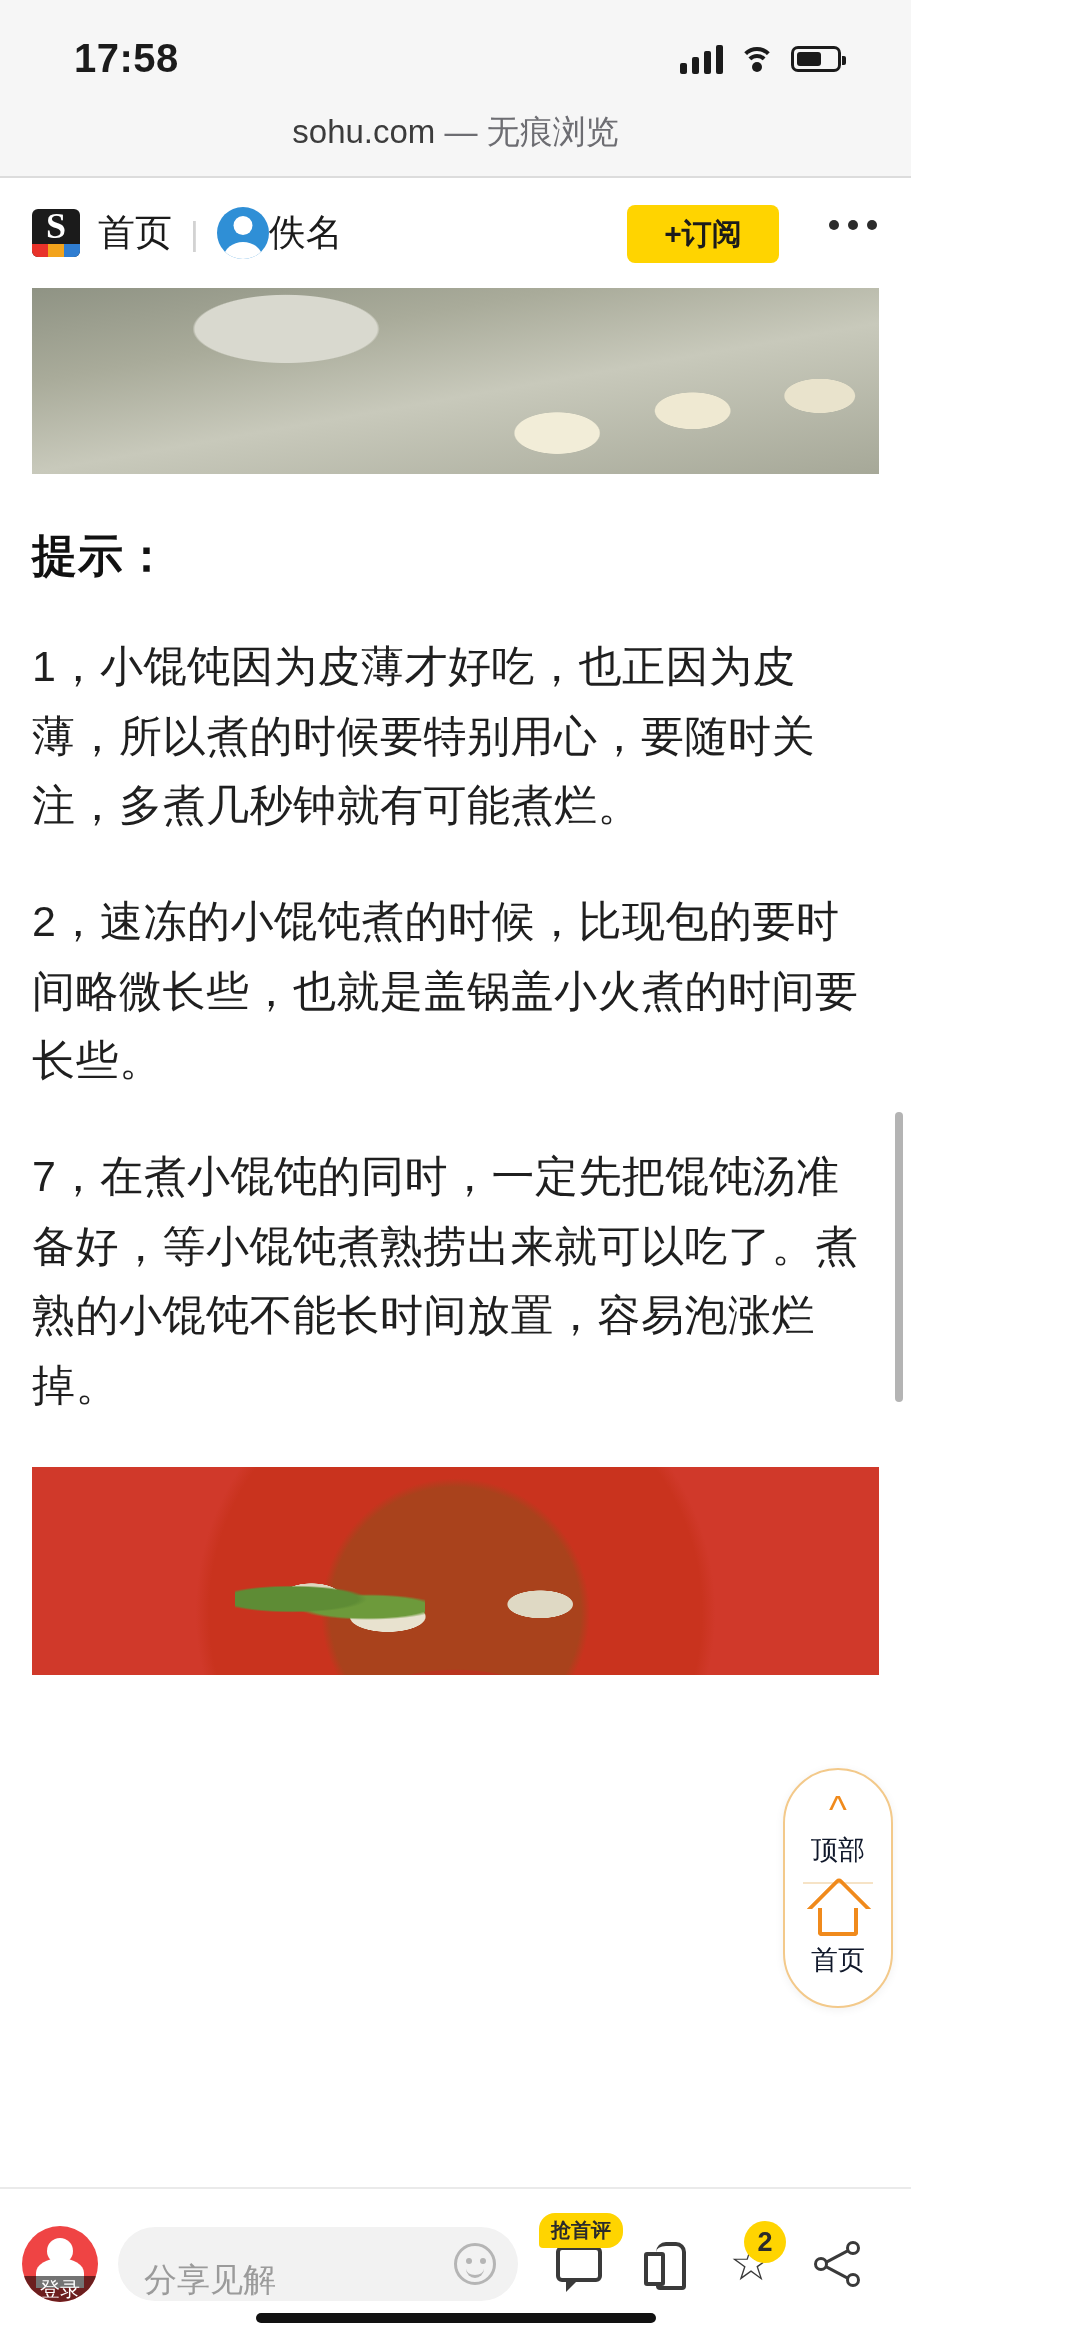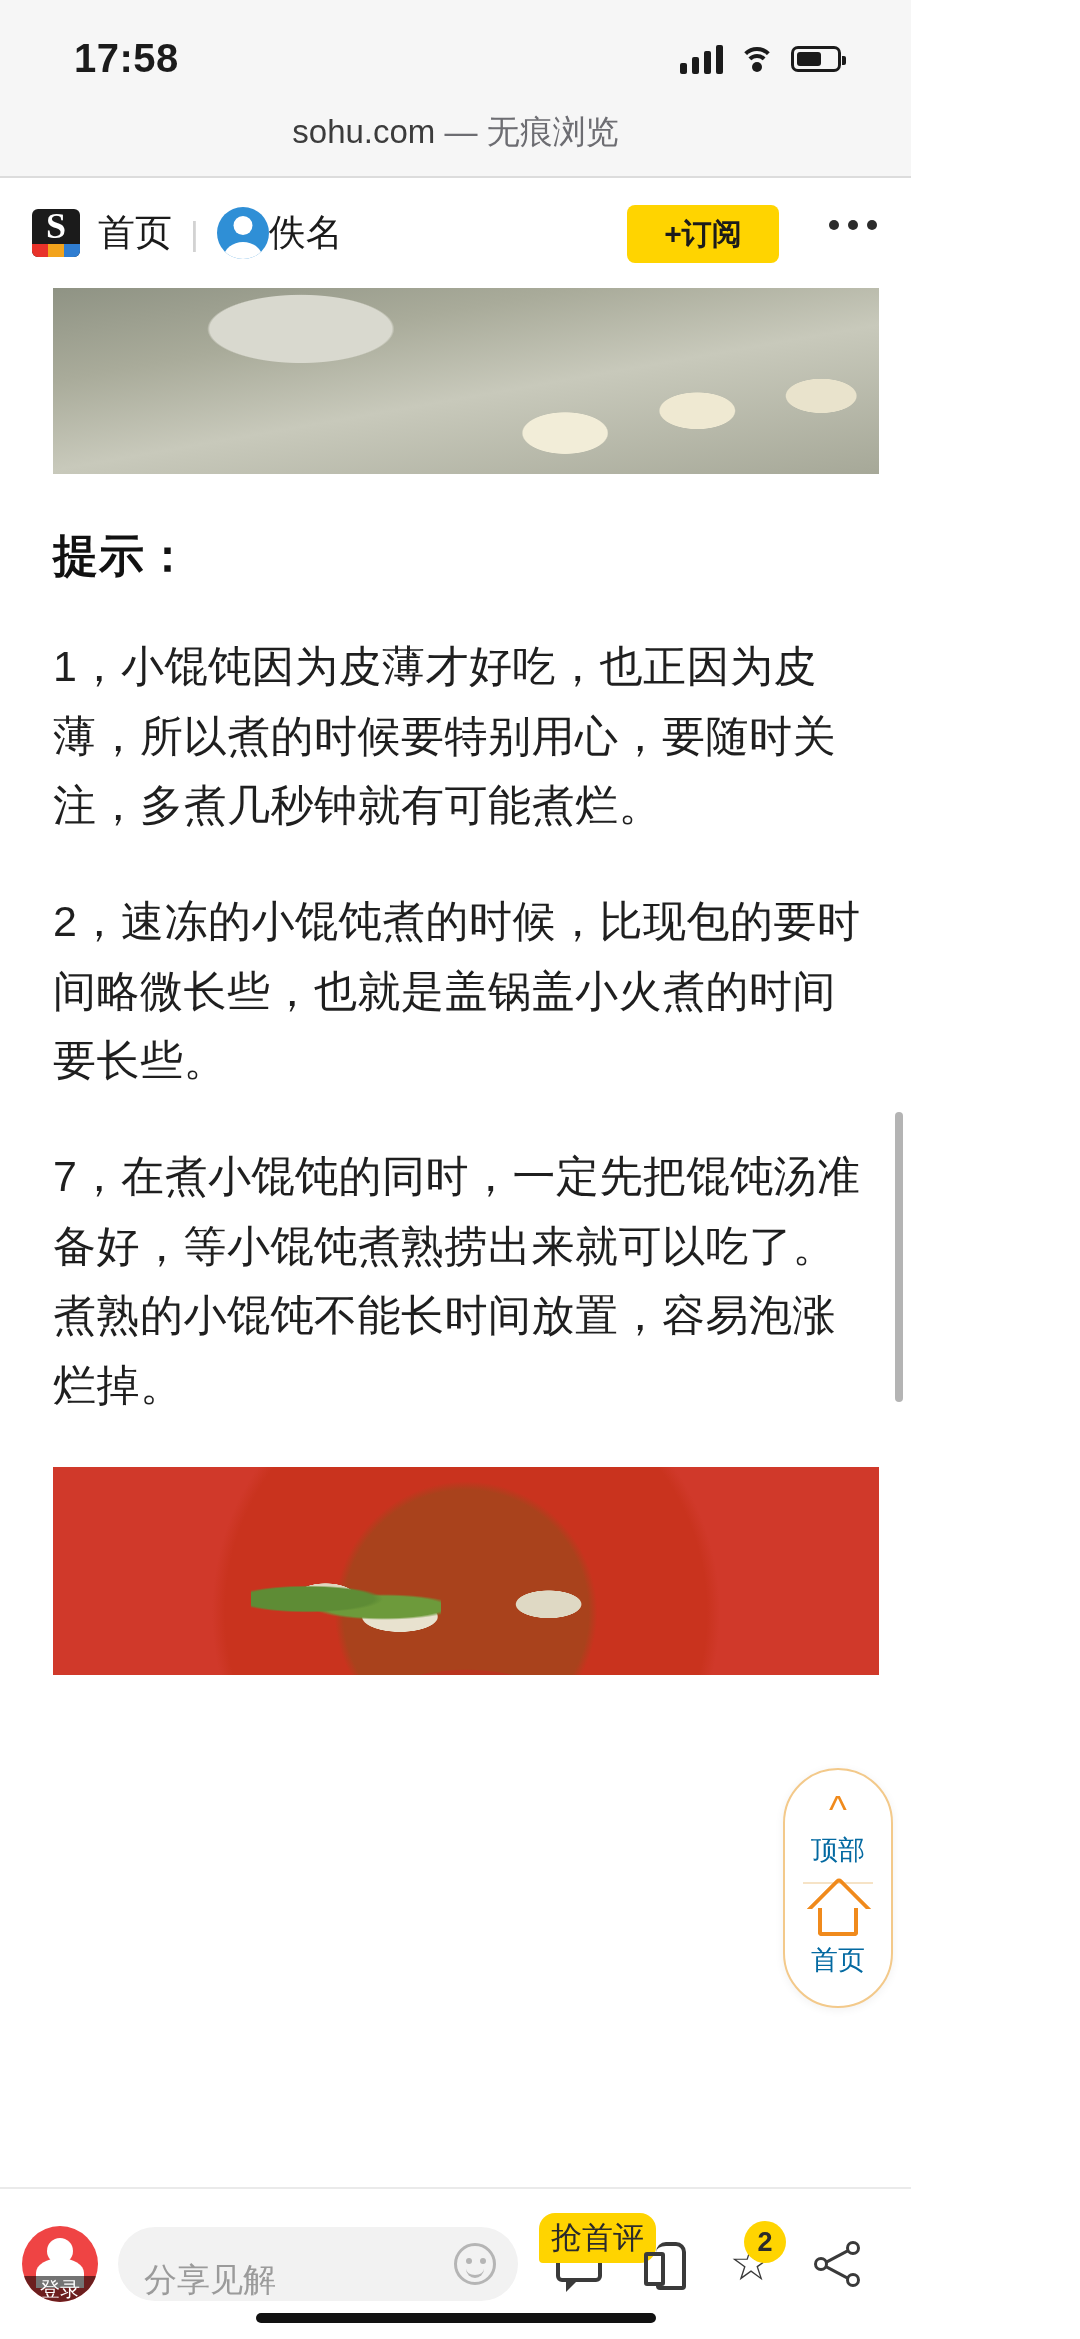--- a/index.html
+++ b/index.html
@@ -206,21 +206,20 @@
   .more-dots i {
     width: 10px; height: 10px;
     border-radius: 50%;
     background: #2b2b2b;
   }
 
   
   .article {
     position: relative;
     padding-bottom: 10px;
-    margin-left: 21px;
   }
   .photo-top {
     margin: 0 32px;
     height: 186px;
     background:
       radial-gradient(ellipse 70px 34px at 62% 78%, #f2edd8 0 60%, rgba(242,237,216,0) 62%),
       radial-gradient(ellipse 62px 30px at 78% 66%, #efe9d2 0 60%, rgba(239,233,210,0) 62%),
       radial-gradient(ellipse 58px 28px at 93% 58%, #e9e3cc 0 60%, rgba(233,227,204,0) 62%),
       radial-gradient(ellipse 130px 48px at 30% 22%, #d9d9cf 0 70%, rgba(217,217,207,0) 72%),
       linear-gradient(170deg, #8f9384 0%, #a9ab9a 28%, #c8c9bb 55%, #a6a898 100%);
@@ -290,21 +289,21 @@
   .float-item { padding: 6px 0 10px 0; }
   .float-item .glyph {
     display: block;
     font-size: 38px;
     line-height: 40px;
     color: #f08a1c;
   }
   .float-item .lbl {
     display: block;
     font-size: 27px;
-    color: #0369a1;
+    color: #0f172a;
     margin-top: 2px;
   }
   .float-sep {
     height: 2px;
     background: #f6e3c6;
     margin: 4px 18px;
   }
   .home-glyph {
     display: inline-block;
     width: 40px; height: 28px;
@@ -479,22 +478,22 @@
     width: 24px; height: 3px;
     background: #3a3a3a;
   }
   .icon-share b.l1 { left: 11px; top: 14px; transform: rotate(-28deg); }
   .icon-share b.l2 { left: 11px; top: 30px; transform: rotate(28deg); }
   .badge-first {
     position: absolute;
     left: 3px; top: -6px;
     background: #ffd400;
     color: #2b2b2b;
-    font-size: 31px;
-    font-weight: 400;
+    font-size: 20px;
+    font-weight: 700;
     padding: 4px 12px;
     border-radius: 16px 16px 16px 4px;
     white-space: nowrap;
   }
   .badge-count {
     position: absolute;
     right: 8px; top: 2px;
     min-width: 42px;
     height: 42px;
     background: #ffd400;

